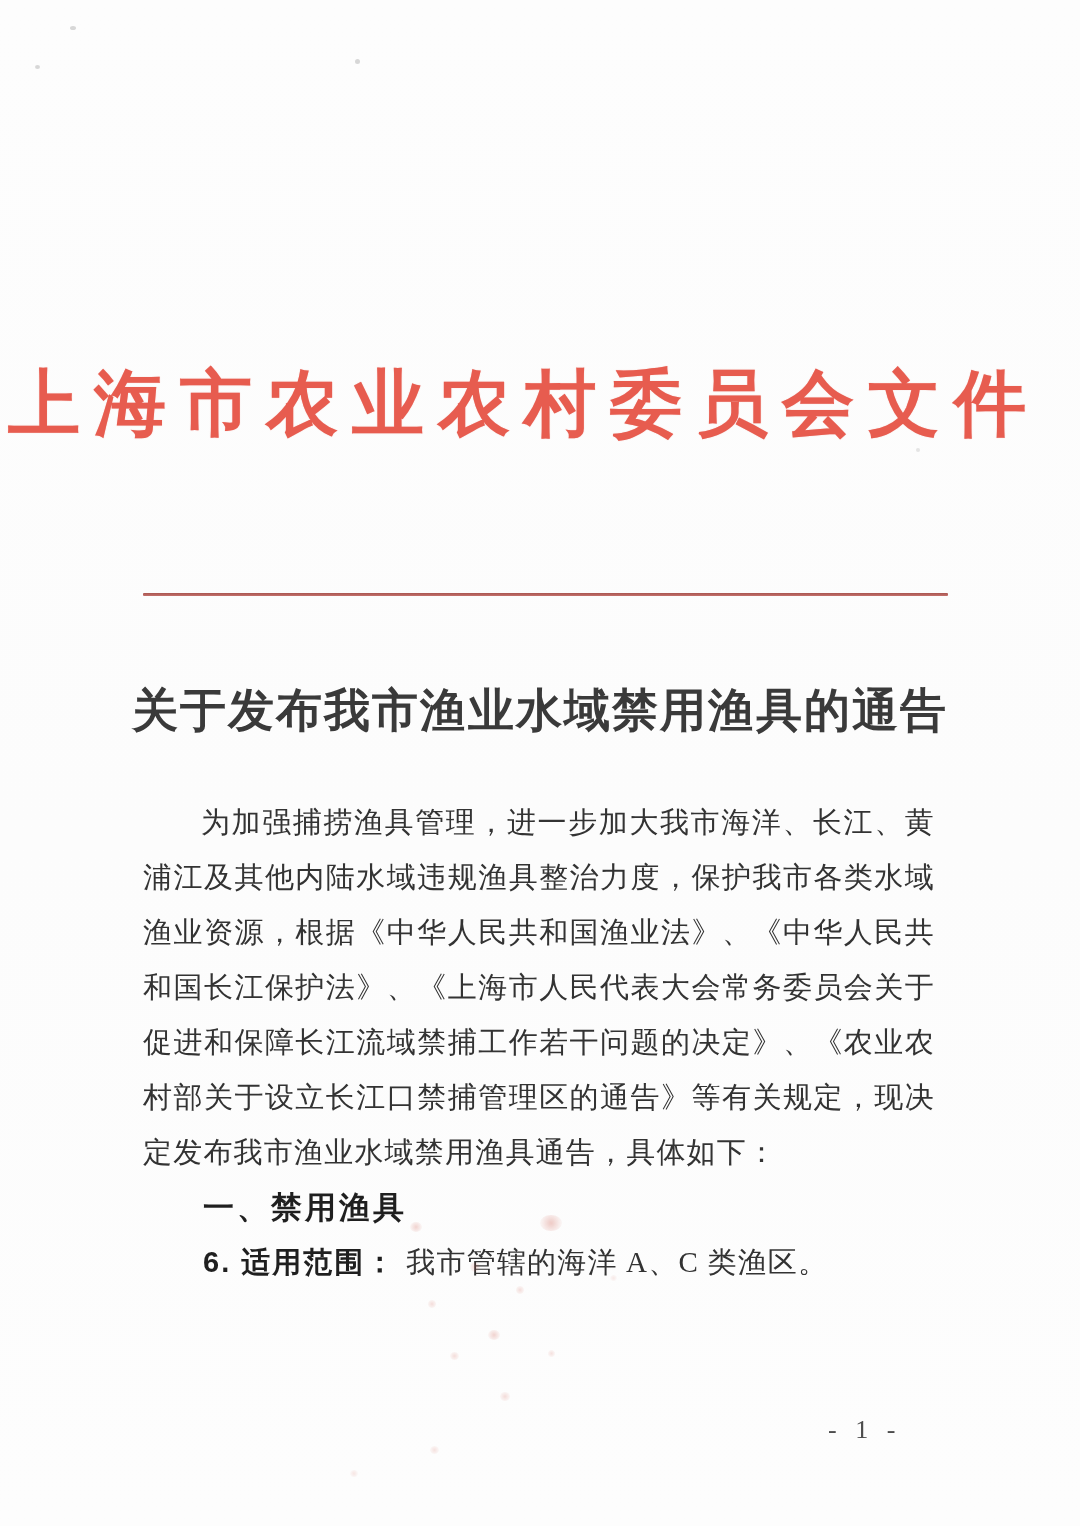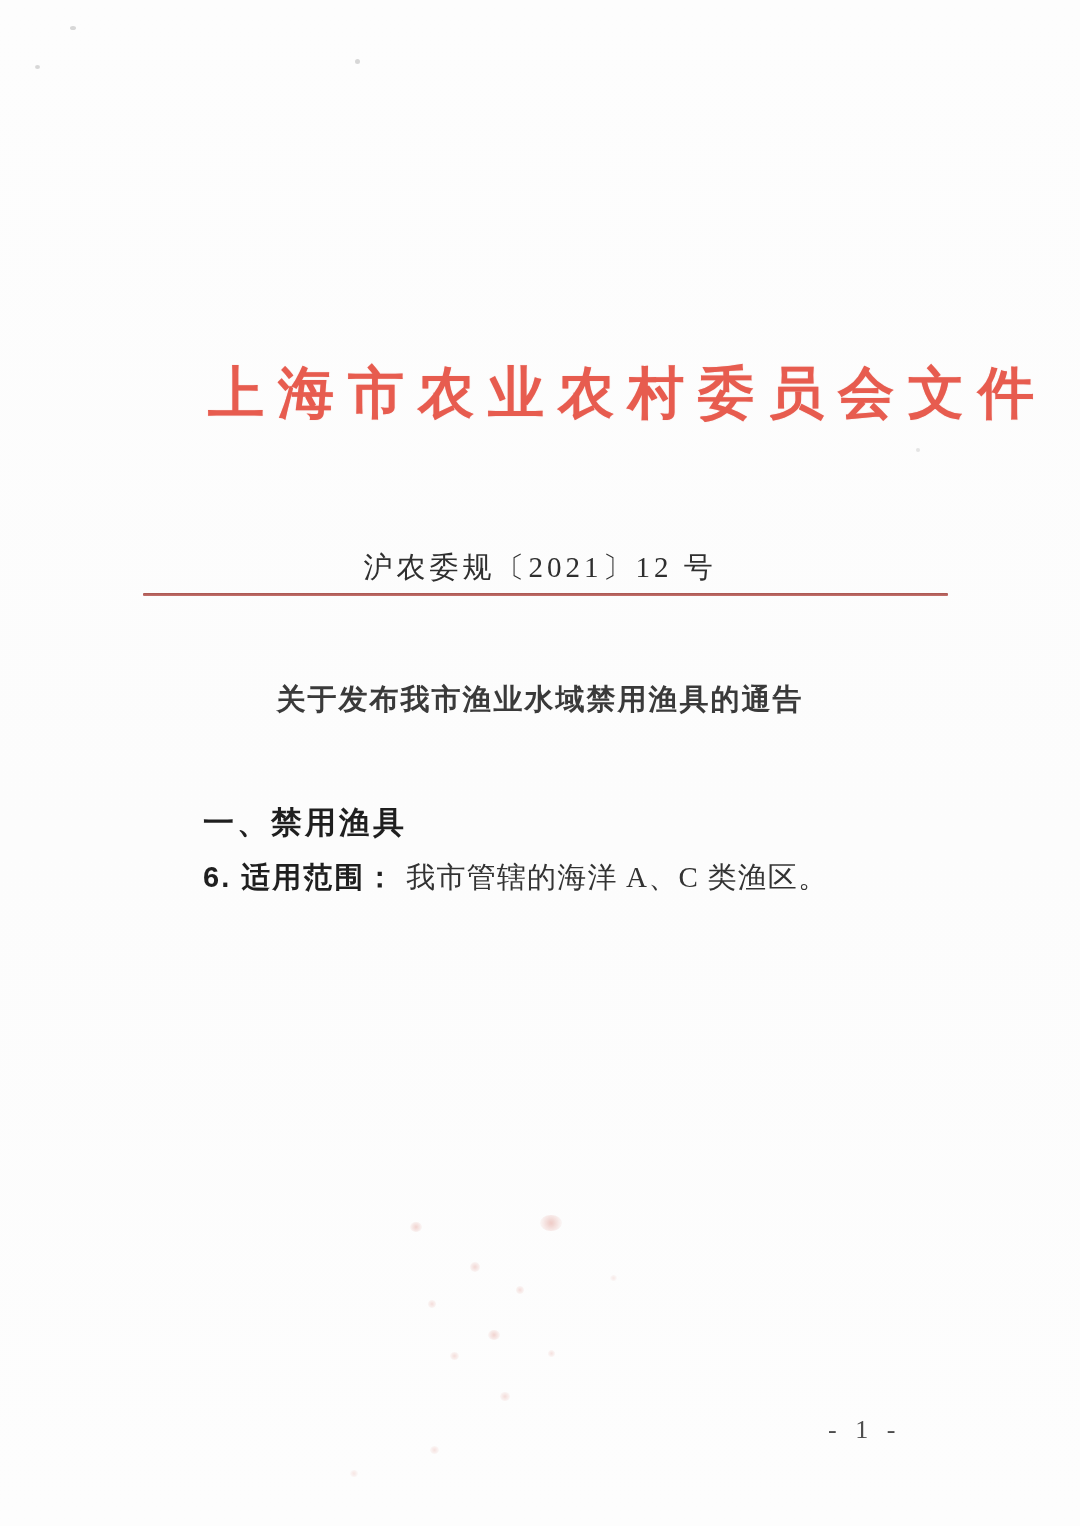--- a/index.html
+++ b/index.html
@@ -16,24 +16,24 @@
     inset: 0;
     background: linear-gradient(180deg, #fdfdfd 0%, #fcfcfc 55%, #fdfdfd 100%);
   }
 
   
   .agency-header {
     position: absolute;
     top: 356px;
     left: 0;
     width: 1048px;
-    text-align: right;
+    text-align: center;
     font-family: "Liberation Serif", "DejaVu Serif", serif;
     font-weight: bold;
-    font-size: 56px;
+    font-size: 72px;
     letter-spacing: 14px;
     color: #e75c4f;
     text-shadow: 0 0 1px rgba(231,92,79,0.45);
     white-space: nowrap;
   }
 
   
   .doc-number {
     position: absolute;
     top: 548px;
@@ -57,21 +57,21 @@
   }
 
   
   .doc-title {
     position: absolute;
     top: 680px;
     left: 0;
     width: 1080px;
     text-align: center;
     font-weight: bold;
-    font-size: 29px;
+    font-size: 46px;
     letter-spacing: 2px;
     color: #3a3a3a;
   }
 
   
   .body-col {
     position: absolute;
     top: 795px;
     left: 143px;
     width: 792px;
@@ -152,27 +152,27 @@
 
 <div class="page">
 
   <div class="speck s1"></div>
   <div class="speck s2"></div>
   <div class="speck s3"></div>
   <div class="speck s4"></div>
 
   <div class="agency-header">上海市农业农村委员会文件</div>
 
-  <div class="doc-number">沪农委规〔2021〕12 号</div>
 
   <div class="red-rule"></div>
 
   <div class="doc-title">关于发布我市渔业水域禁用渔具的通告</div>
 
   <div class="body-col">
+    <div class="body-paragraph">为加强捕捞渔具管理，进一步加大我市海洋、长江、黄浦江及其他内陆水域违规渔具整治力度，保护我市各类水域渔业资源，根据《中华人民共和国渔业法》、《中华人民共和国长江保护法》、《上海市人民代表大会常务委员会关于促进和保障长江流域禁捕工作若干问题的决定》、《农业农村部关于设立长江口禁捕管理区的通告》等有关规定，现决定发布我市渔业水域禁用渔具通告，具体如下：</div>
 
     <div class="section-heading">一、禁用渔具</div>
 
     <div class="list-item">
       <span class="item-label">6. 适用范围：</span><span>我市管辖的海洋 A、C 类渔区。</span>
     </div>
 
   </div>
 
   <div class="stain r1"></div>

